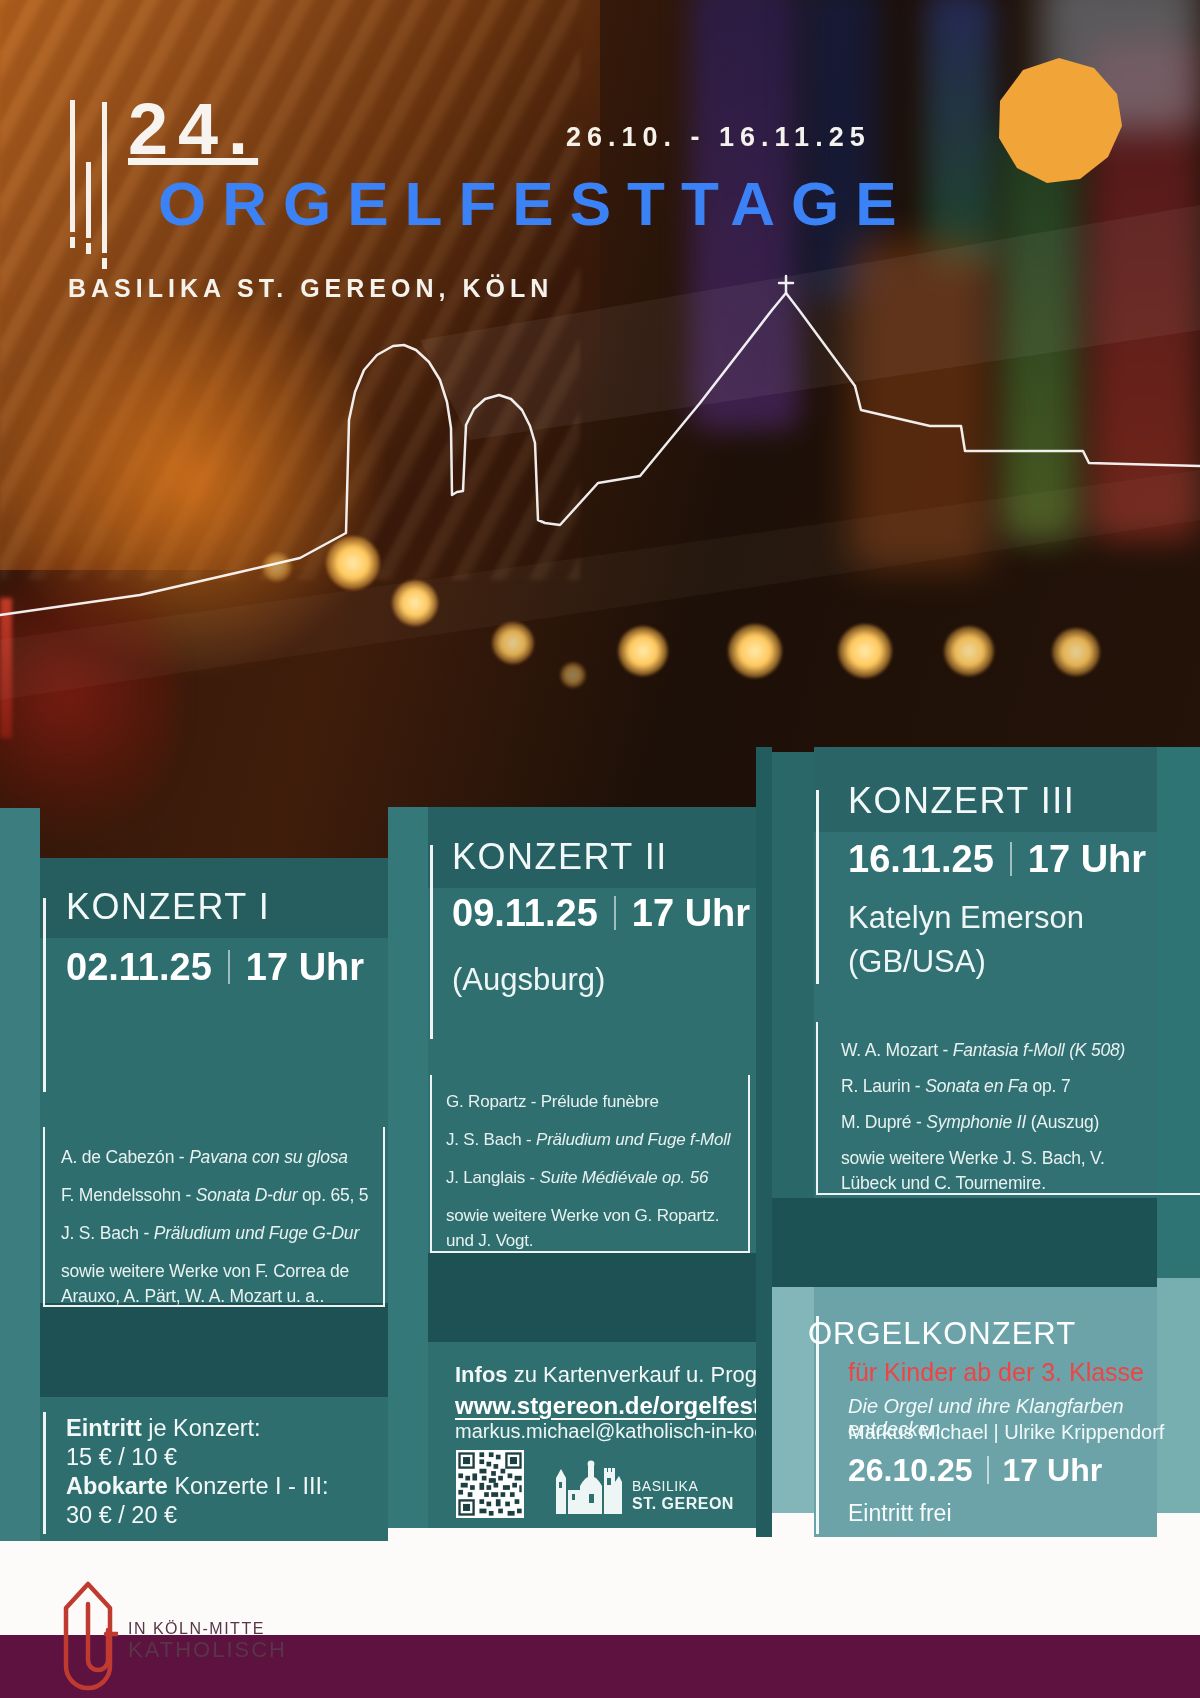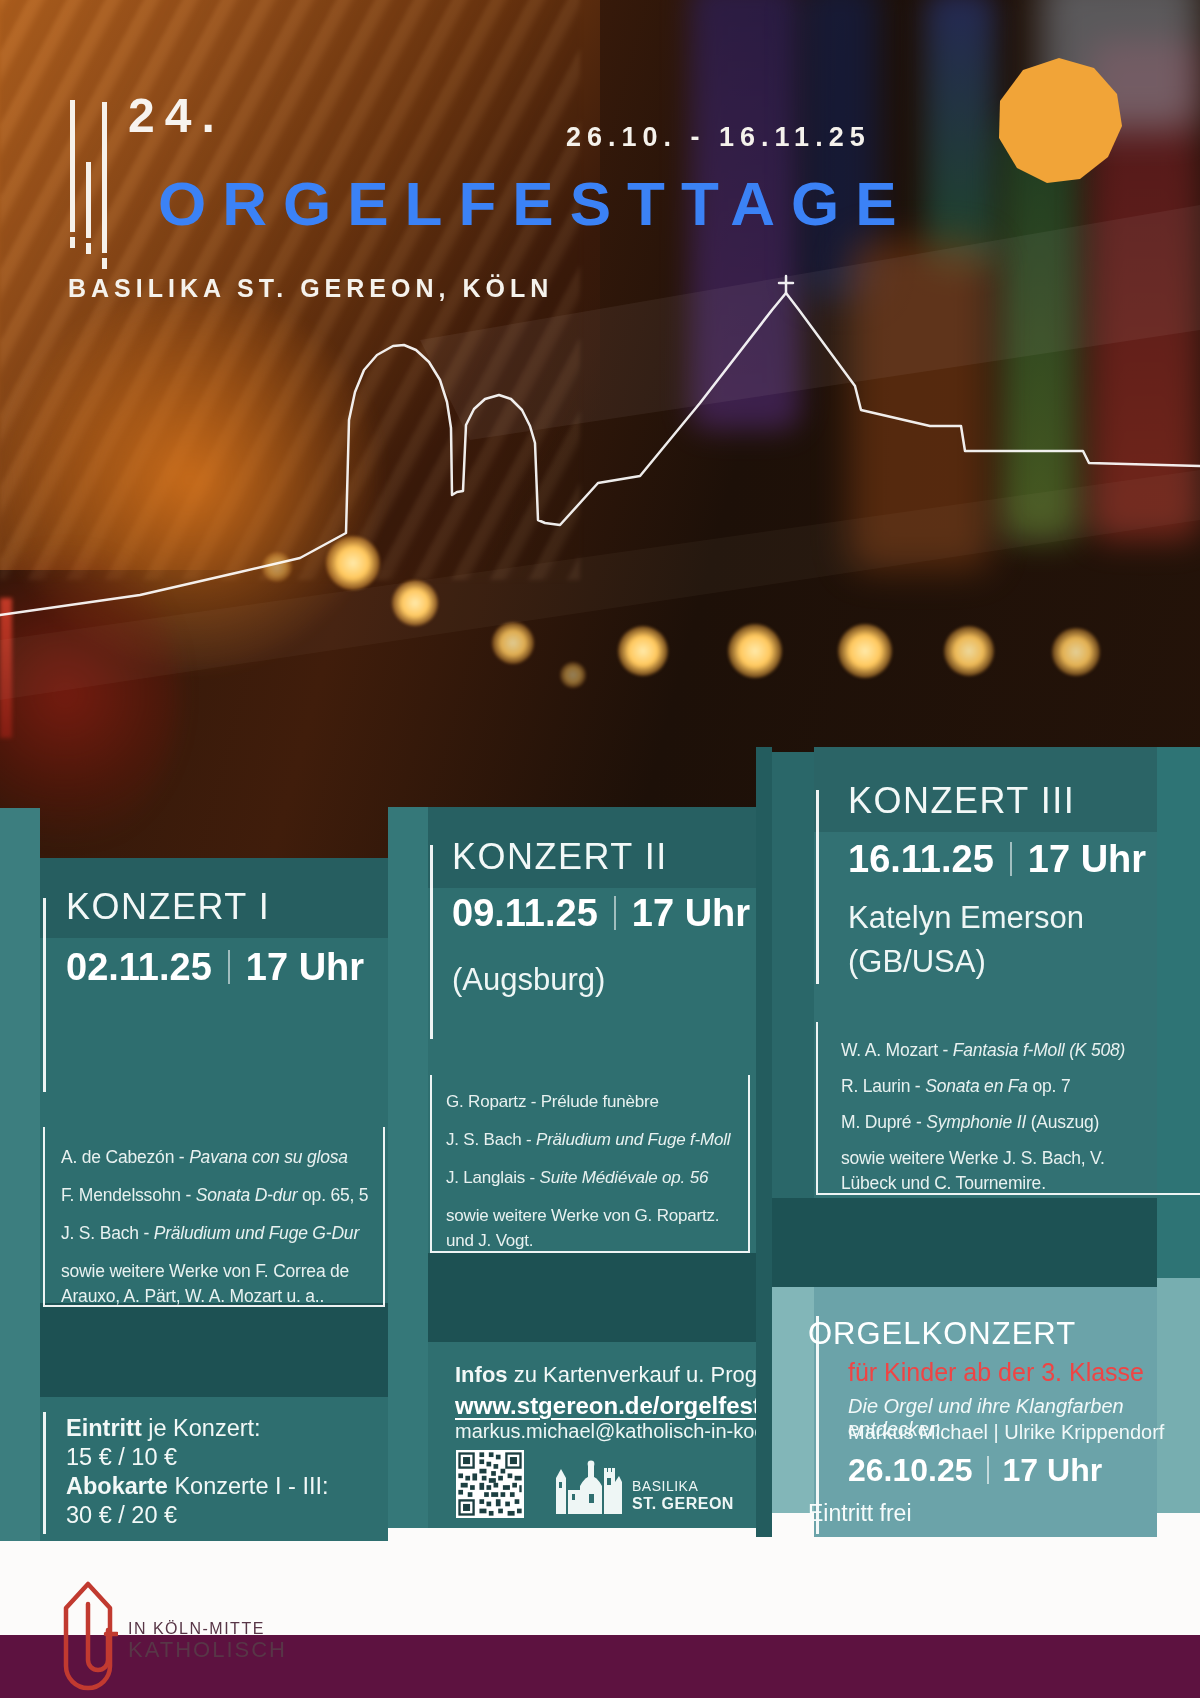--- a/index.html
+++ b/index.html
@@ -48,21 +48,21 @@
   .info-head b{font-weight:bold;}
   .info-url{font-size:24px;font-weight:bold;color:#fff;text-decoration:underline;text-underline-offset:4px;}
   .info-mail{font-size:20px;color:#eef6f5;}
   .kids-title{font-size:31px;letter-spacing:1px;color:#fdffff;}
   .kids-sub{font-size:25px;color:#ef4444;}
   .kids-desc{font-size:20px;font-style:italic;color:#f2f9f9;}
   .kids-names{font-size:20px;color:#f2f9f9;}
   .kids-date{font-size:32px;font-weight:bold;color:#fff;white-space:nowrap;}
   .kids-date .sep{display:inline-block;width:2px;height:28px;background:rgba(255,255,255,.6);margin:0 14px;vertical-align:-3px;}
   .kids-frei{font-size:23px;color:#f6fbfb;}
-  .ed{font-size:48px;font-weight:bold;letter-spacing:10px;color:#f7f3ee;}
+  .ed{font-size:72px;font-weight:bold;letter-spacing:10px;color:#f7f3ee;text-decoration:underline;}
   .main-title{font-size:62px;font-weight:bold;letter-spacing:16px;color:#3b82f6;white-space:nowrap;}
   .range{font-size:27px;font-weight:bold;letter-spacing:6px;color:#f5f2ec;white-space:nowrap;}
   .venue{font-size:25px;font-weight:bold;letter-spacing:5px;color:#f5f2ec;white-space:nowrap;}
   .logo-b1{font-size:14px;letter-spacing:.5px;color:#eef6f5;}
   .logo-b2{font-size:16px;font-weight:bold;letter-spacing:.5px;color:#eef6f5;}
   .foot1{font-size:22px;letter-spacing:2px;color:#583647;}
   .foot2{font-size:16px;letter-spacing:1.5px;color:#583647;}
   .ovl{position:absolute;}
 </style>
 </head>
@@ -279,21 +279,21 @@
     <div class="prog" style="margin-bottom:11px;"><span>M. Dupré - </span><i>Symphonie II</i><span> (Auszug)</span></div>
     <div class="note" style="width:300px;">sowie weitere Werke J. S. Bach, V. Lübeck und C. Tournemire.</div>
   </div>
 
   <div class="vline" style="left:816px;top:1316px;height:218px;"></div>
   <div class="t kids-title" style="left:808px;top:1316px;">ORGELKONZERT</div>
   <div class="t kids-sub" style="left:848px;top:1358px;">für Kinder ab der 3. Klasse</div>
   <div class="t kids-desc" style="left:848px;top:1395px;">Die Orgel und ihre Klangfarben entdecken</div>
   <div class="t kids-names" style="left:848px;top:1421px;">Markus Michael | Ulrike Krippendorf</div>
   <div class="t kids-date" style="left:848px;top:1452px;"><span>26.10.25</span><span class="sep"></span><span>17 Uhr</span></div>
-  <div class="t kids-frei" style="left:808px;top:1500px;">Eintritt frei</div>
+  <div class="t kids-frei" style="left:848px;top:1500px;">Eintritt frei</div>
 
   <svg class="ovl" style="left:60px;top:1580px;" width="58" height="118" viewBox="0 0 58 118">
     <g stroke="#c13a30" stroke-width="4.5" fill="none" stroke-linecap="round" stroke-linejoin="round">
       <path d="M28,4 L50,28 L50,86 A22,22 0 0 1 6,86 L6,28 Z"></path>
       <path d="M28,24 L28,80 A10,10 0 0 0 48,80 L48,50"></path>
       <line x1="46" y1="54" x2="57" y2="54"></line>
     </g>
   </svg>
   <div class="t foot1" style="left:128px;top:1594px;margin-top:43px;">KATHOLISCH</div>
   <div class="t foot2" style="left:128px;top:1620px;">IN KÖLN-MITTE</div>

